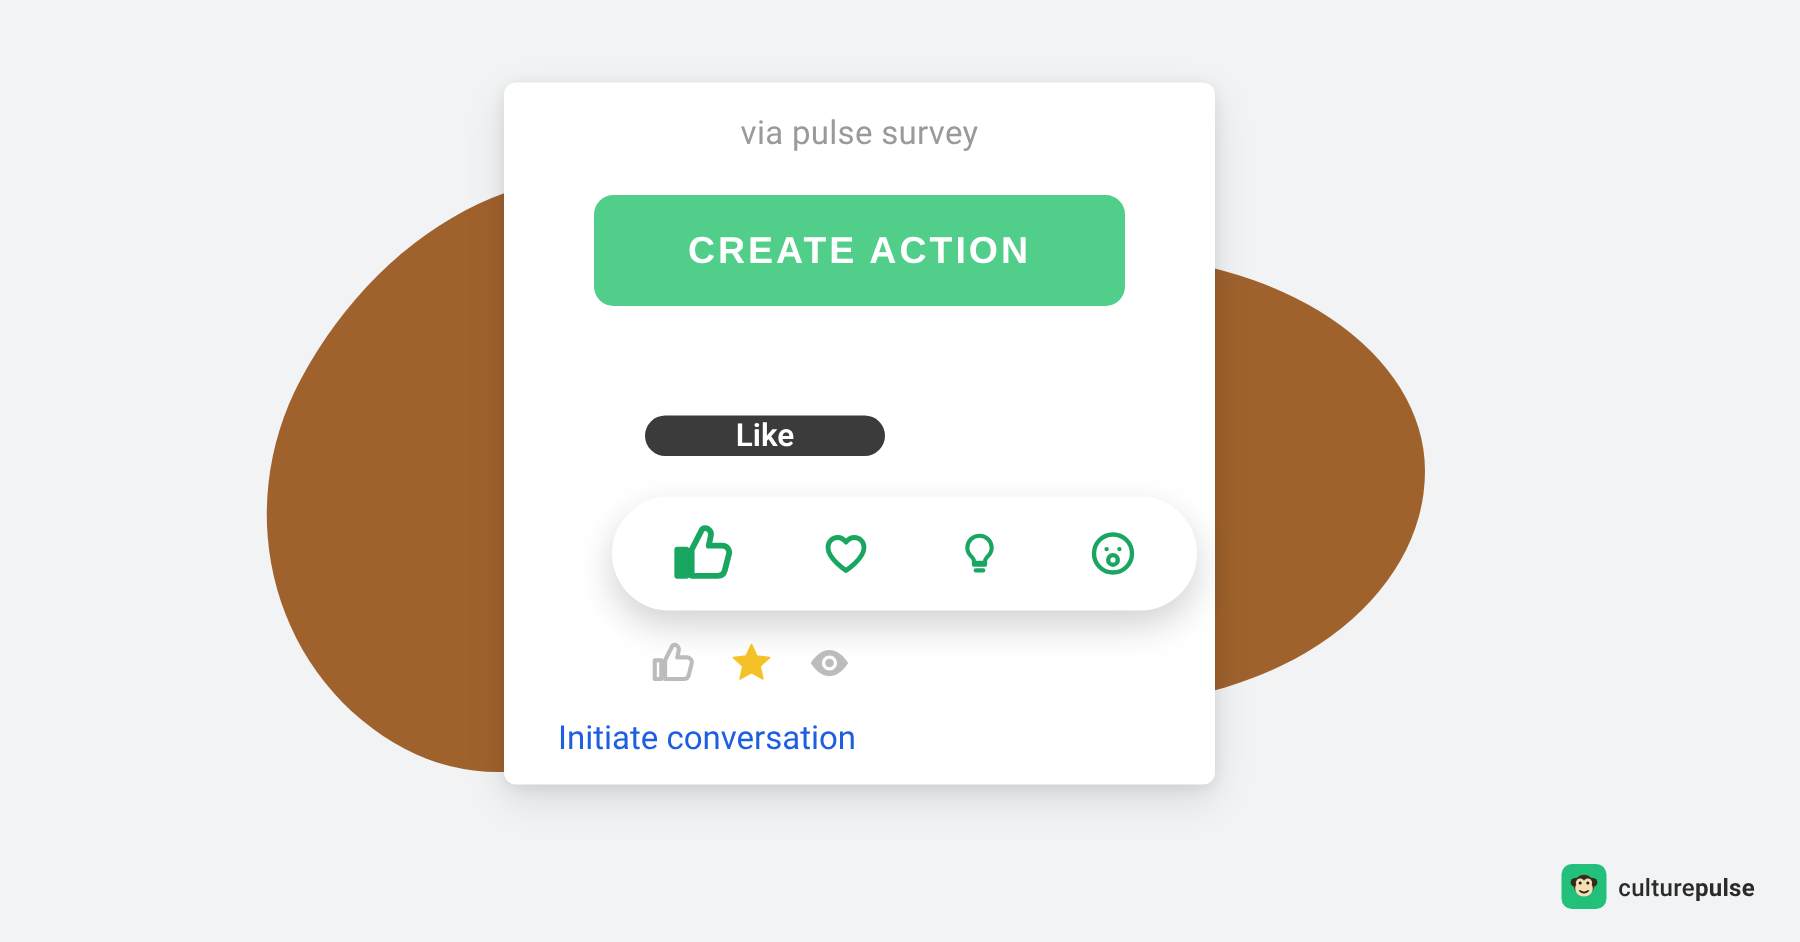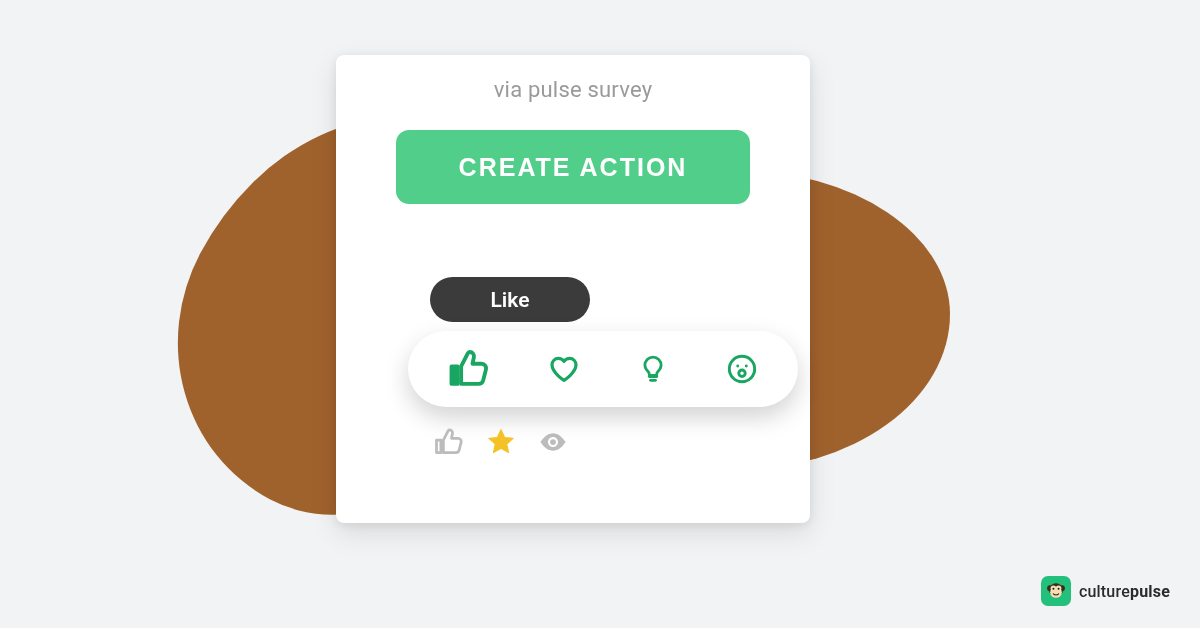--- a/index.html
+++ b/index.html
@@ -67,21 +67,21 @@
     border-radius: 13px;
     cursor: pointer;
   }
 
   
   .tooltip {
     position: absolute;
     left: 94px;
     top: 222px;
     width: 160px;
-    height: 45px;
+    height: 27px;
     background: #3b3b3b;
     color: #ffffff;
     border-radius: 24px;
     font-size: 21px;
     font-weight: 600;
     display: flex;
     align-items: center;
     justify-content: center;
   }
 
@@ -217,20 +217,21 @@
     </span>
     <span>
       <svg width="30" height="30" viewBox="0 0 24 24" fill="#bcbcbc">
         <path d="M12 5 C6 5 2 12 2 12 C2 12 6 19 12 19 C18 19 22 12 22 12 C22 12 18 5 12 5 Z M12 16 C9.8 16 8 14.2 8 12 C8 9.8 9.8 8 12 8 C14.2 8 16 9.8 16 12 C16 14.2 14.2 16 12 16 Z"></path>
         <circle cx="12" cy="12" r="2.3" fill="#ffffff"></circle>
         <circle cx="12" cy="12" r="2.3" fill="#bcbcbc"></circle>
       </svg>
     </span>
   </div>
 
+  <a class="initiate">Initiate conversation</a>
 </div>
 
 <div class="footer-logo">
   <span class="logo-badge">
     <svg width="22" height="22" viewBox="0 0 24 24">
       <circle cx="5.5" cy="9" r="3.2" fill="#3a2a1a"></circle>
       <circle cx="18.5" cy="9" r="3.2" fill="#3a2a1a"></circle>
       <circle cx="12" cy="11" r="7.5" fill="#3a2a1a"></circle>
       <ellipse cx="12" cy="13.5" rx="6.4" ry="5.8" fill="#f6deb5"></ellipse>
       <circle cx="9.2" cy="9.2" r="3.1" fill="#f6deb5"></circle>

